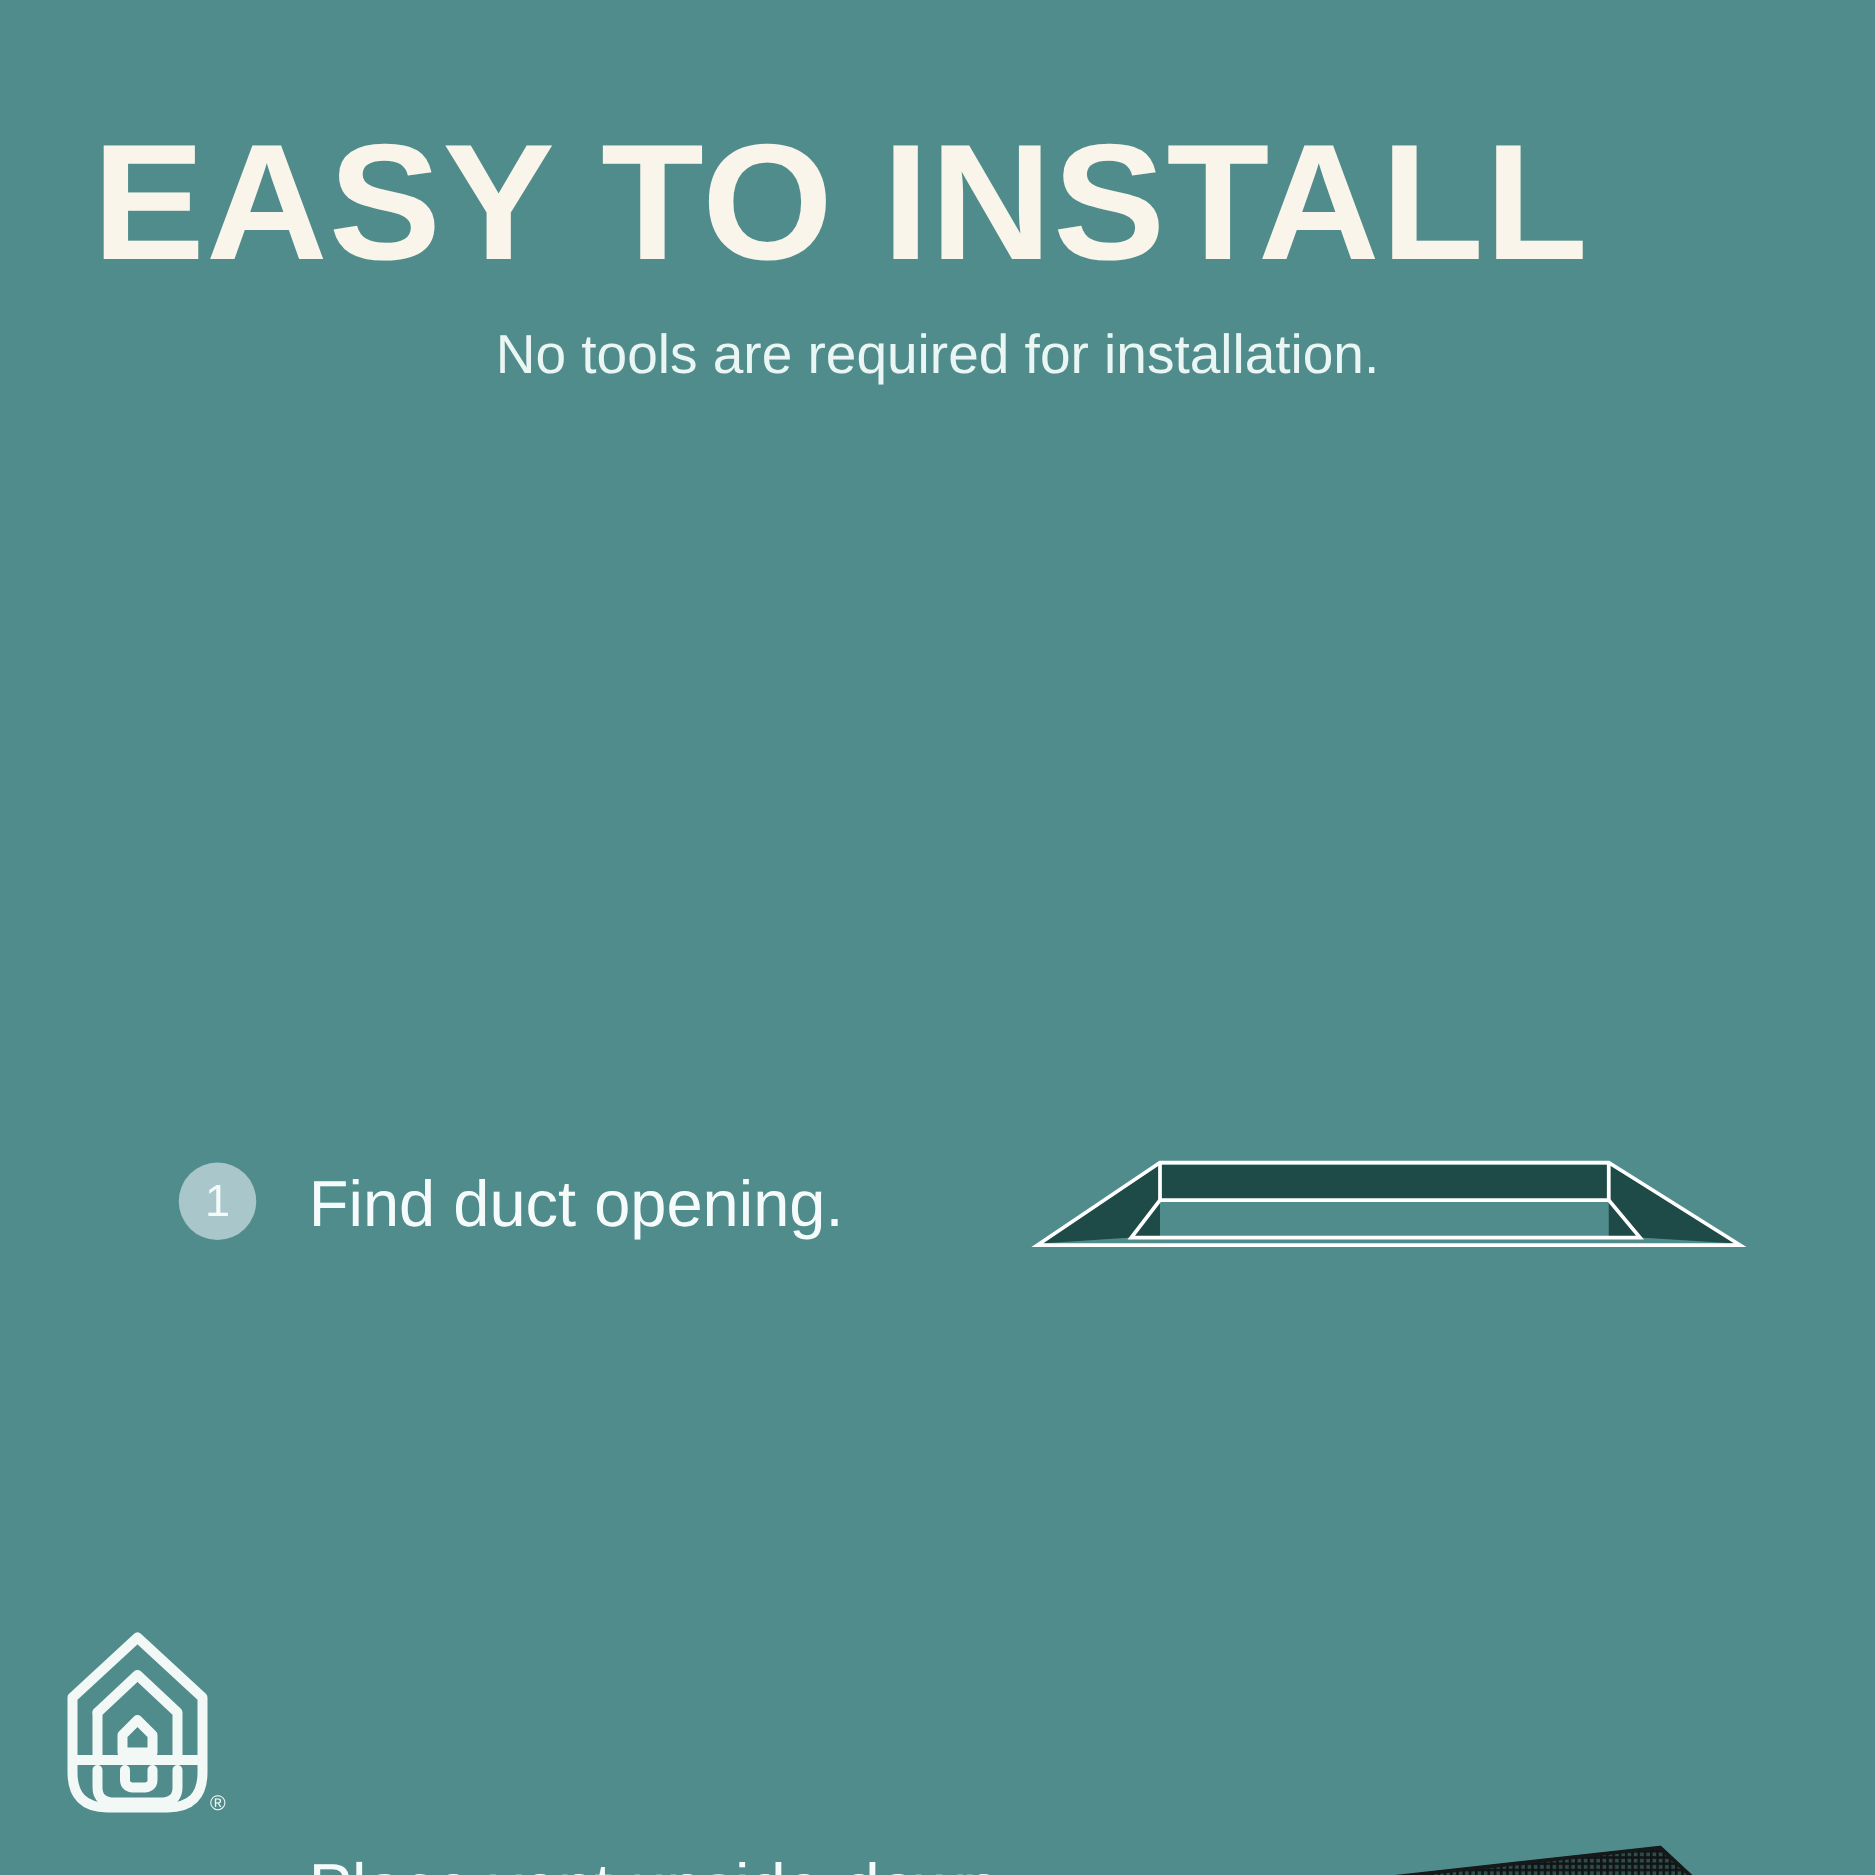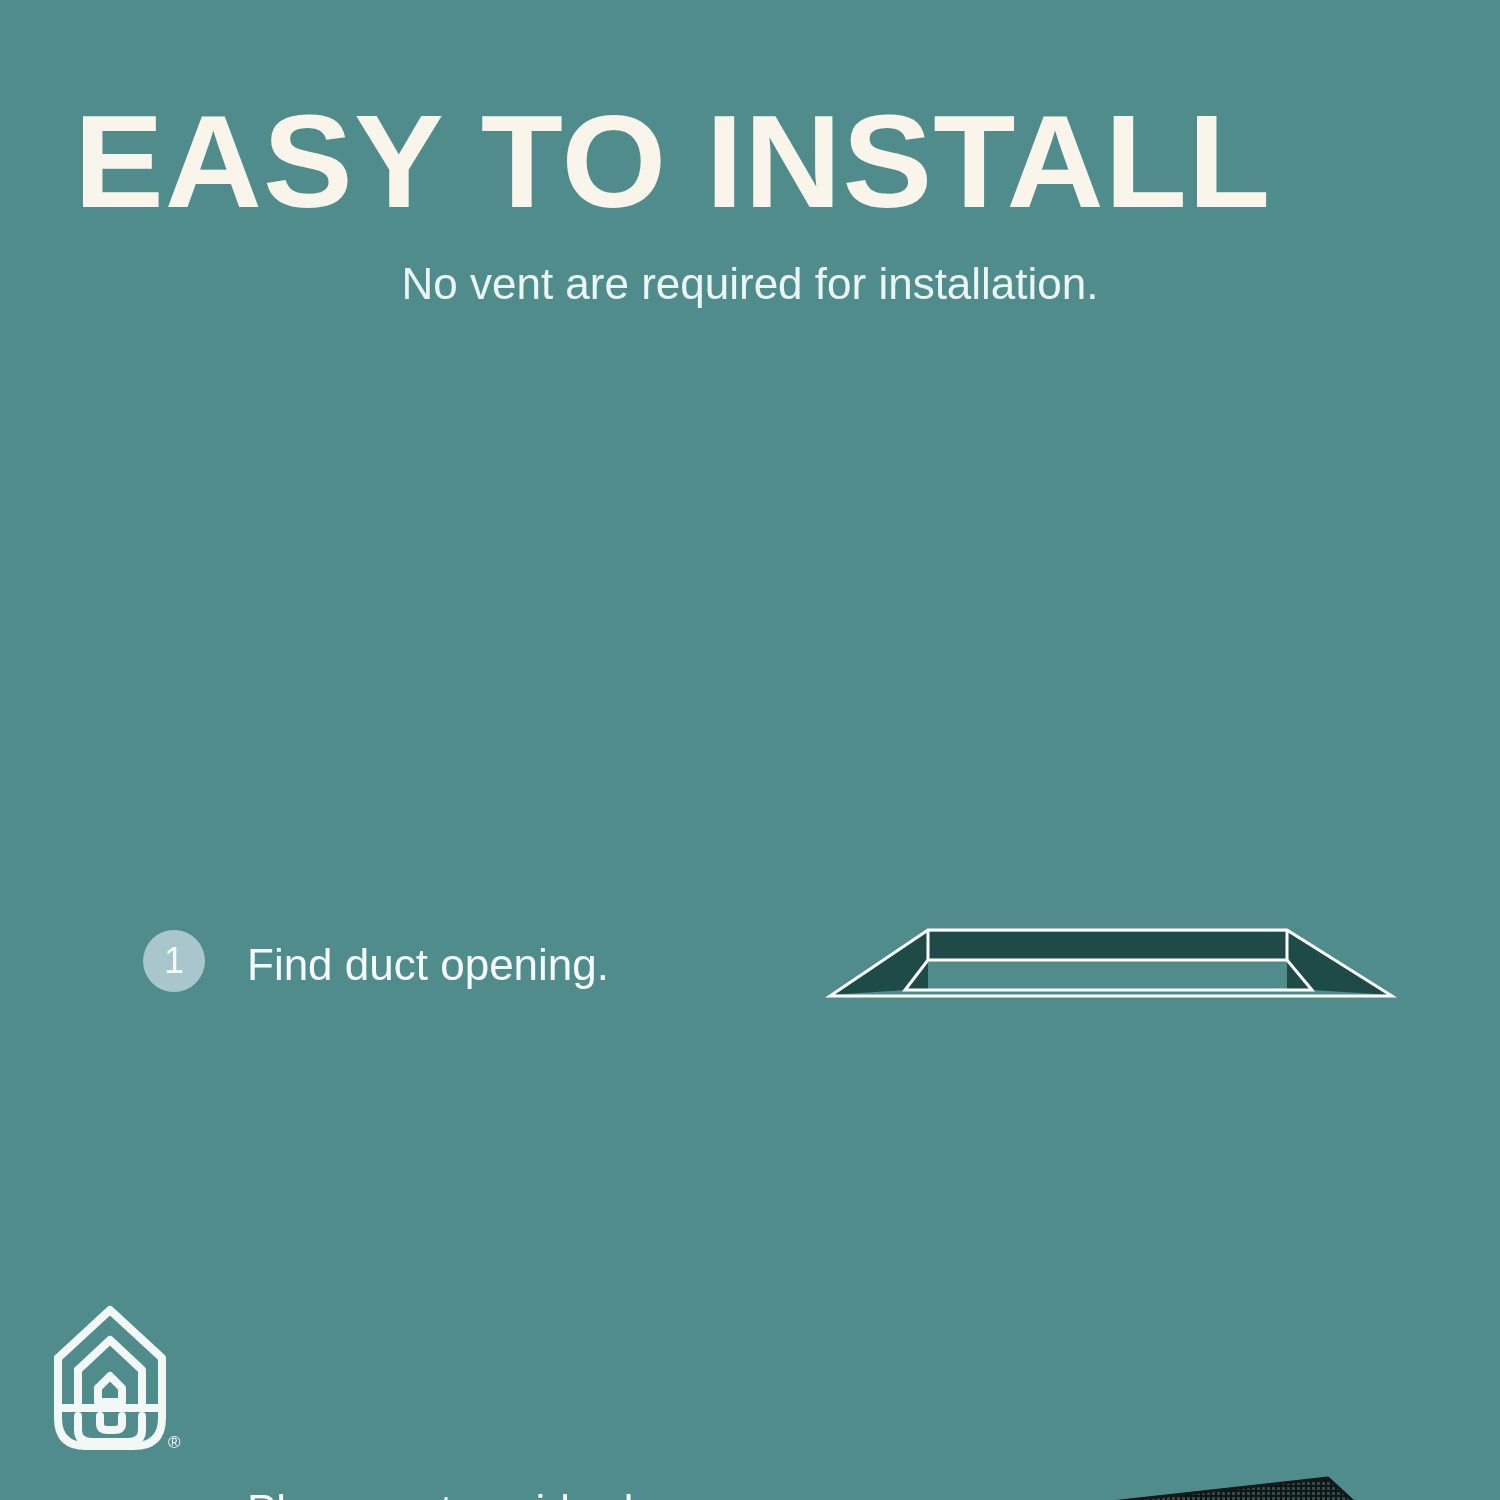--- a/index.html
+++ b/index.html
@@ -68,21 +68,21 @@
     font-size: 36px;
     line-height: 62px;
     text-align: center;
     font-weight: normal;
   }
   #step-row-1 .step-badge { left: 143px; top: 480px; }
 
   .step-text {
     position: absolute;
     color: #f5fbfa;
-    font-size: 44px;
+    font-size: 52px;
     line-height: 61px;
     font-weight: normal;
   }
   #step-text-1 { left: 247px; top: 484px;  width: 560px; }
   #step-text-2 { left: 247px; top: 760px;  width: 580px; }
 
   .step-art {
     position: absolute;
   }
   #step-art-1 { left: 800px; top: 440px;  width: 620px; height: 160px; }
@@ -95,21 +95,21 @@
     top: 1296px;
     width: 140px;
     height: 170px;
   }
 </style>
 </head>
 <body>
 
 <div id="header">
   <div id="page-title">EASY TO INSTALL</div>
-  <div id="page-subtitle">No vent are required for installation.</div>
+  <div id="page-subtitle">No tools are required for installation.</div>
 </div>
 
 <div class="step-row" id="step-row-1">
 
   <div class="step-badge">1</div>
 
   <div class="step-text" id="step-text-1">
     <span>Find duct opening.</span>
   </div>
 

